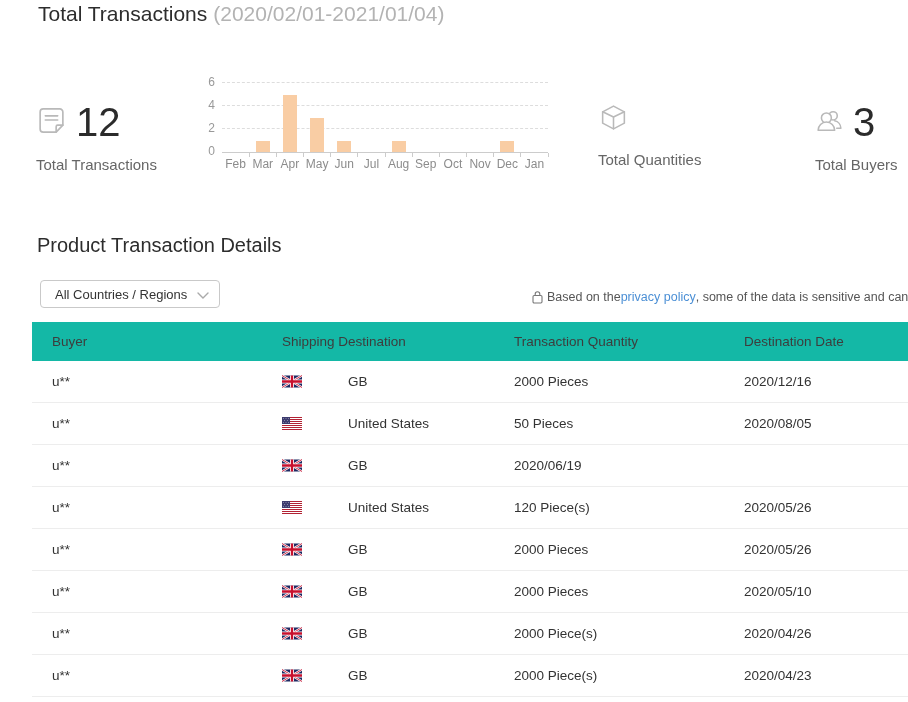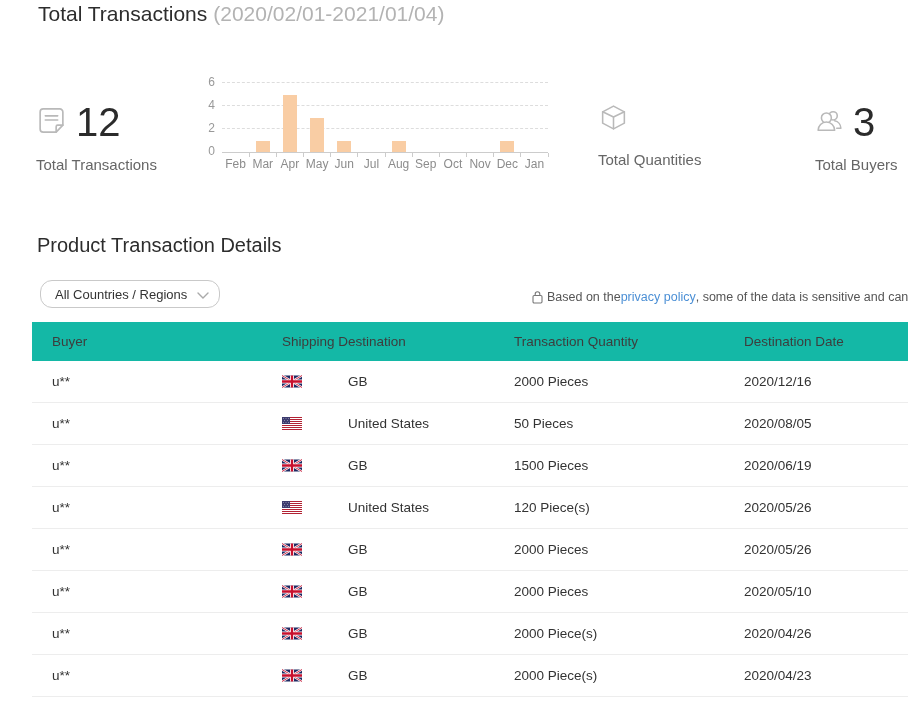--- a/index.html
+++ b/index.html
@@ -29,21 +29,21 @@
   .ylab { position:absolute; right:100%; margin-right:7px; font-size:12px; color:#999; transform:translateY(6px); }
   .slot { position:relative; flex:1 1 0; height:100%; display:flex; align-items:flex-end; justify-content:center; }
   .slot::after { content:""; position:absolute; right:-0.5px; bottom:-5px; width:1px; height:4px; background:#ccc; }
   .bar { width:14px; }
   .xlab { position:absolute; top:100%; margin-top:5px; left:50%; transform:translateX(-50%);
     font-size:12px; color:#8c8c8c; }
 
   
   .section-title { position:absolute; left:5px; top:234px; font-size:20px; color:#2d2d2d; }
   .country-filter { position:absolute; left:8px; top:280px; width:180px; height:28px;
-    border:1px solid #c9c9c9; border-radius:12px; background:#fff; display:flex;
+    border:1px solid #c9c9c9; border-radius:4px; background:#fff; display:flex;
     align-items:center; padding:0 10px 0 14px; font-size:13px; color:#333; cursor:pointer; }
   .country-filter .chev { margin-left:auto; }
   .privacy { position:absolute; left:500px; top:289px; width:408px; height:16px;
     overflow:hidden; white-space:nowrap; font-size:12.5px; color:#555;
     display:flex; align-items:center; }
   .privacy svg { margin-right:4px; flex:0 0 auto; }
   .privacy a { color:#4b8fd5; text-decoration:none; }
 
   
   #table { position:absolute; left:0; top:322px; width:908px; font-size:13.5px; }
@@ -245,21 +245,20 @@
             <svg width="20" height="13" viewBox="0 0 60 36">
               <rect width="60" height="36" fill="#1f2a63"></rect>
               <path d="M0,0 60,36 M60,0 0,36" stroke="#fff" stroke-width="7"></path>
               <path d="M0,0 60,36 M60,0 0,36" stroke="#c8102e" stroke-width="2.6"></path>
               <path d="M30,0 V36 M0,18 H60" stroke="#fff" stroke-width="12"></path>
               <path d="M30,0 V36 M0,18 H60" stroke="#c8102e" stroke-width="7"></path>
             </svg>
           </span>
         <span>GB</span>
       </div>
-      <div>1500 Pieces</div>
       <div>2020/06/19</div>
     </div>
     <div class="trow">
       <div>u**</div>
       <div class="dest-cell">
         <span class="flag">
             <svg width="20" height="13" viewBox="0 0 60 39">
               <rect width="60" height="39" fill="#fff"></rect>
               <path d="M0 1.5h60M0 7.5h60M0 13.5h60M0 19.5h60M0 25.5h60M0 31.5h60M0 37.5h60" stroke="#b22234" stroke-width="3"></path>
               <rect width="24" height="21" fill="#3c3b6e"></rect>

